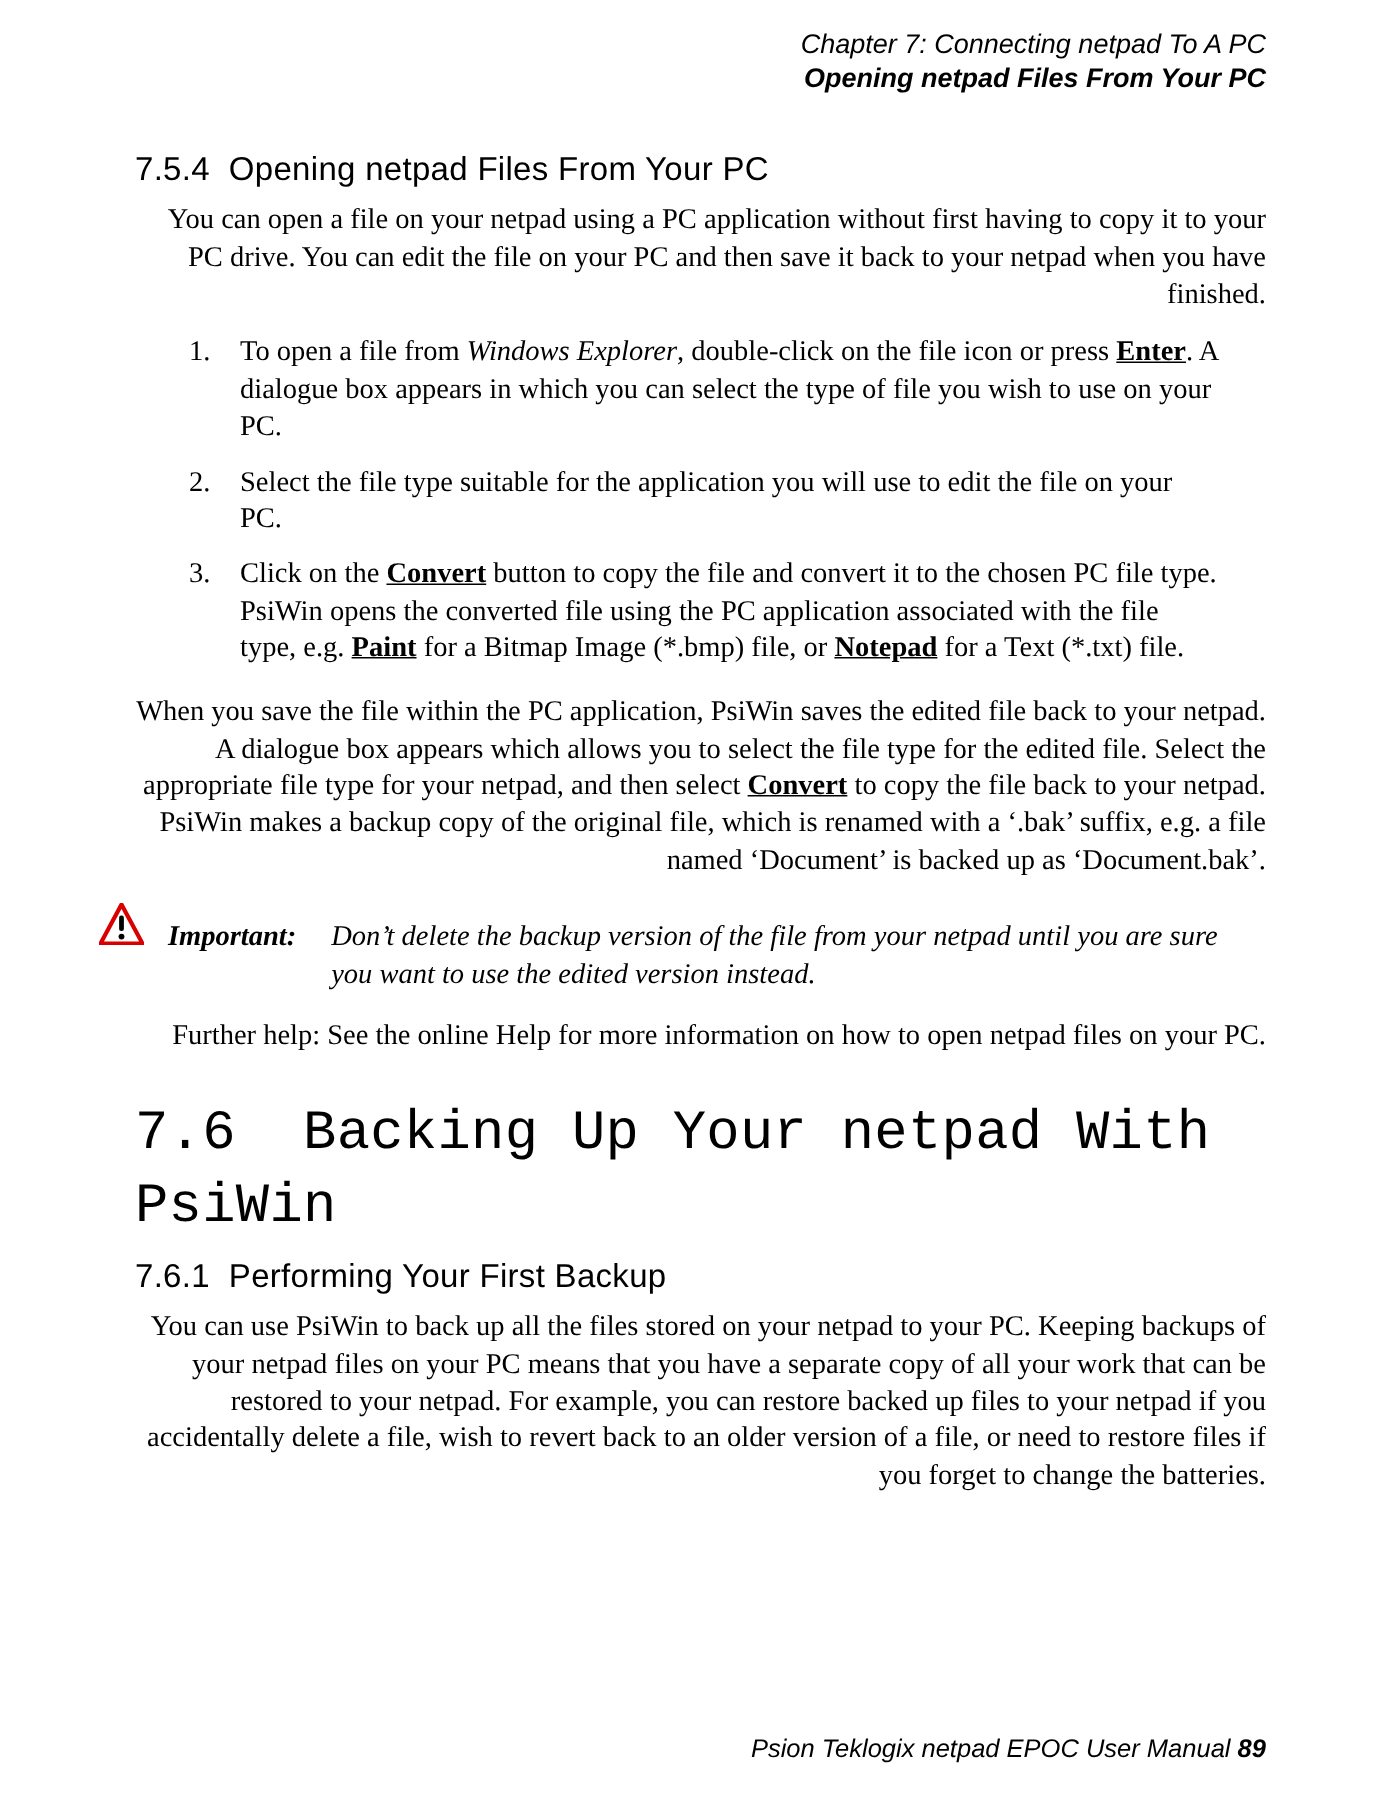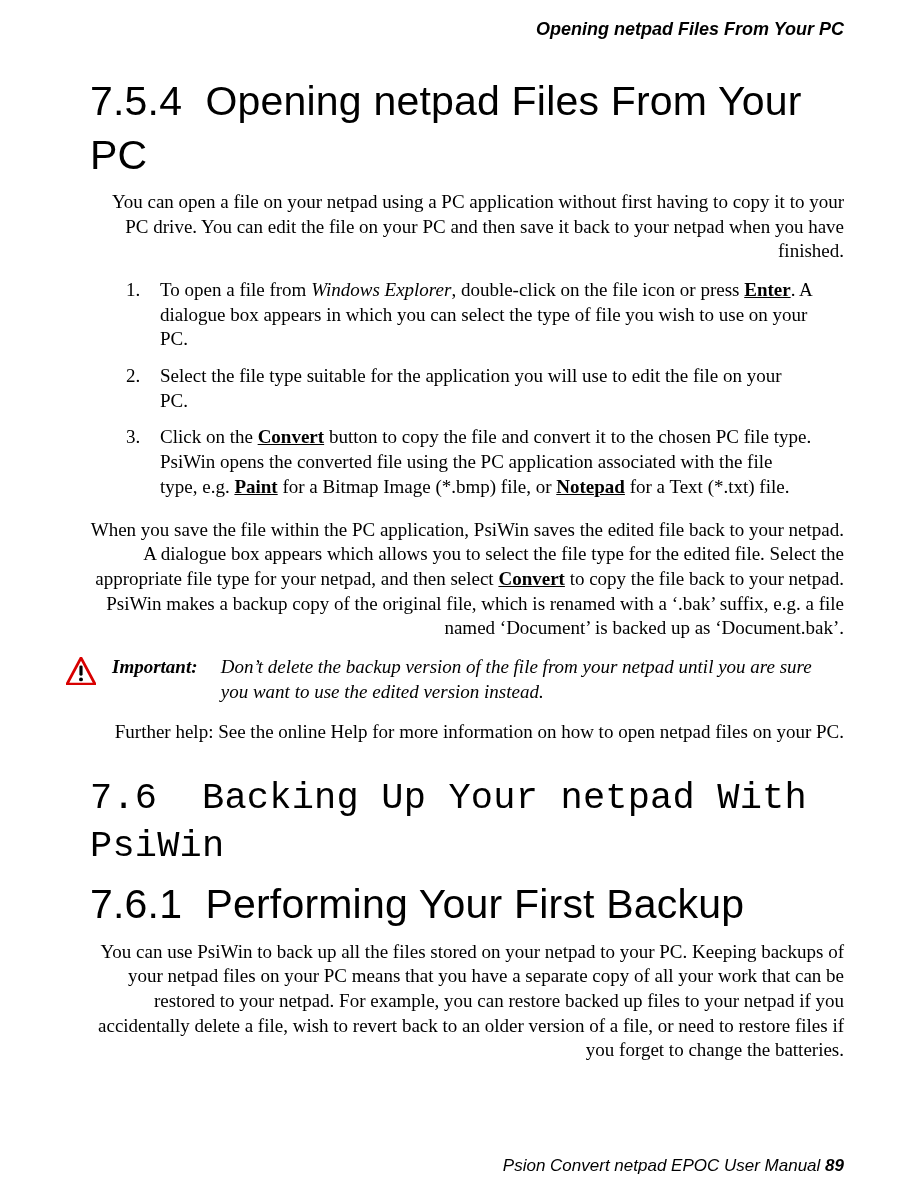--- a/index.html
+++ b/index.html
@@ -21,21 +21,21 @@
       font-size: 18px;
       line-height: 1.3;
       margin-bottom: 34px;
     }
     .header .line1 { font-weight: 400; }
     .header .line2 { font-weight: 700; }
     h2.section-title {
       font-family: "Arial Narrow", Arial, Helvetica, sans-serif;
       font-stretch: condensed;
       font-weight: 400;
-      font-size: 41px;
+      font-size: 22px;
       letter-spacing: 0.2px;
       margin-bottom: 8px;
     }
     h1.big-title {
       font-family: Liberation Mono, monospace;
       font-stretch: condensed;
       font-weight: 400;
       font-size: 37px;
       letter-spacing: 0.2px;
       margin-top: 29px;
@@ -64,21 +64,21 @@
       display: flex;
       align-items: flex-start;
       gap: 16px;
       margin: 6px 0 16px 0;
     }
     .note-row .icon-col {
       flex: 0 0 28px;
       padding-top: 2px;
       margin-left: -24px;
     }
-    .note-row .text-col { flex: 1; }
+    .note-row .text-col { flex: 1; margin-top: 13px; }
     .note-label {
       font-weight: 700;
       font-style: italic;
       display: inline-block;
       min-width: 104px;
       vertical-align: top;
     }
     .note-body {
       font-style: italic;
       display: inline-block;
@@ -98,20 +98,21 @@
     .footer .pagenum {
       font-weight: 700;
       font-style: italic;
     }
     svg.exclam { width: 30px; height: 28px; }
   </style>
 </head>
 <body>
 
 <div class="header">
+  <div class="line1">Chapter 7:  Connecting netpad To A PC</div>
   <div class="line2">Opening netpad Files From Your PC</div>
 </div>
 
 <h2 class="section-title">
   <span>7.5.4</span>&nbsp;&nbsp;<span>Opening netpad Files From Your PC</span>
 </h2>
 
 <p class="body">You can open a file on your netpad using a PC application without first having to copy it to your PC drive. You can edit the file on your PC and then save it back to your netpad when you have finished.</p>
 
 <ol class="steps">
@@ -151,15 +152,15 @@
   <span>7.6</span>&nbsp;&nbsp;<span>Backing Up Your netpad With PsiWin</span>
 </h1>
 
 <h2 class="section-title">
   <span>7.6.1</span>&nbsp;&nbsp;<span>Performing Your First Backup</span>
 </h2>
 
 <p class="body">You can use PsiWin to back up all the files stored on your netpad to your PC. Keeping backups of your netpad files on your PC means that you have a separate copy of all your work that can be restored to your netpad. For example, you can restore backed up files to your netpad if you accidentally delete a file, wish to revert back to an older version of a file, or need to restore files if you forget to change the batteries.</p>
 
 <div class="footer">
-  <span>Psion Convert netpad EPOC User Manual</span>
+  <span>Psion Teklogix netpad EPOC User Manual</span>
   <span class="pagenum">89</span>
 </div>
 
 </body></html>

